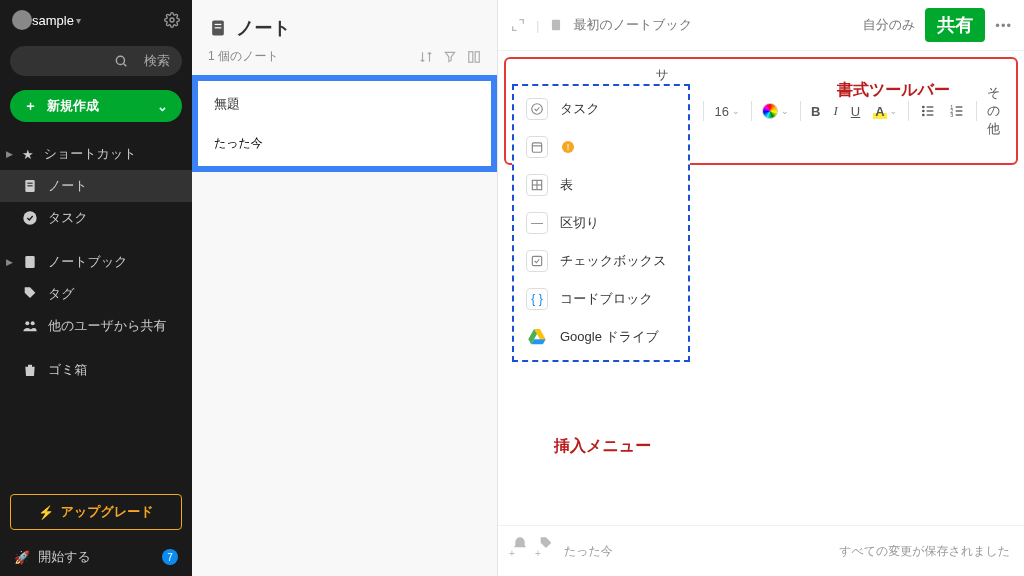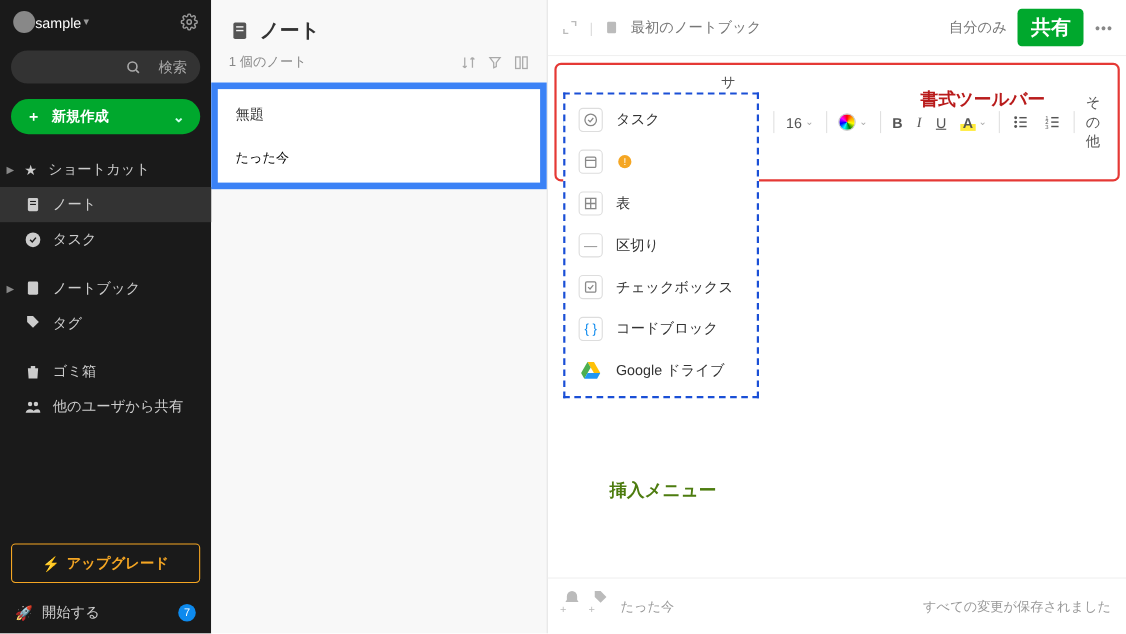--- a/index.html
+++ b/index.html
@@ -54,21 +54,21 @@
 .hl { background: linear-gradient(to top, #ffeb3b 40%, transparent 40%); padding: 0 2px; font-weight: 700; }
 
 .insert-menu { position: absolute; left: 14px; top: 84px; width: 178px; background: #fff; border: 2px dashed #1a4fd6; padding: 4px 0; }
 .im-item { display: flex; align-items: center; gap: 12px; padding: 8px 12px; color: #333; font-size: 13px; cursor: pointer; }
 .im-icon { width: 22px; height: 22px; border: 1px solid #ddd; border-radius: 4px; display: flex; align-items: center; justify-content: center; color: #888; font-size: 12px; flex-shrink: 0; }
 .im-item .warn { width: 12px; height: 12px; border-radius: 50%; background: #f5a623; color: #fff; font-size: 9px; display: flex; align-items: center; justify-content: center; margin-left: 2px; }
 .gdrive { width: 22px; height: 22px; display: flex; align-items: center; justify-content: center; }
 
 .annot { position: absolute; font-weight: 700; font-size: 16px; }
 .annot-tb { color: #b91c1c; right: 74px; top: 80px; }
-.annot-im { color: #4d7c0f; left: 56px; top: 436px; }
+.annot-im { color: #b91c1c; left: 56px; top: 436px; }
 
 .ed-footer { position: absolute; bottom: 0; left: 0; right: 0; display: flex; align-items: center; padding: 10px 14px; border-top: 1px solid #f0f0f0; color: #999; font-size: 12px; }
 .ed-footer .ft-left { display: flex; align-items: center; gap: 10px; }
 .ed-footer .ft-right { margin-left: auto; }
 svg { display: block; }
 </style>
 </head>
 <body>
 
 <div class="sidebar">
@@ -132,37 +132,37 @@
       <span>ノートブック</span>
     </div>
     <div class="nav-item">
       <span>
           <svg width="16" height="16" viewBox="0 0 24 24" fill="currentColor">
             <path d="M20 10l-8-8H4v8l8 8 8-8z"></path>
           </svg>
         </span>
       <span>タグ</span>
     </div>
-    <div class="nav-item" style="margin-top:12px">
-      <span>
-          <svg width="16" height="16" viewBox="0 0 24 24" fill="currentColor">
-            <path d="M5 7h14l-1 14H6L5 7zm4-3h6v3H9z"></path>
-          </svg>
-        </span>
-      <span>ゴミ箱</span>
-    </div>
     <div class="nav-item">
       <span>
           <svg width="16" height="16" viewBox="0 0 24 24" fill="currentColor">
             <circle cx="8" cy="8" r="3"></circle>
             <circle cx="16" cy="8" r="3"></circle>
             <path d="M2 20c0-3 3-5 6-5s6 2 6 5M12 20c0-3 3-5 6-5s4 2 4 5"></path>
           </svg>
         </span>
       <span>他のユーザから共有</span>
+    </div>
+    <div class="nav-item" style="margin-top:12px">
+      <span>
+          <svg width="16" height="16" viewBox="0 0 24 24" fill="currentColor">
+            <path d="M5 7h14l-1 14H6L5 7zm4-3h6v3H9z"></path>
+          </svg>
+        </span>
+      <span>ゴミ箱</span>
     </div>
   </div>
   <div class="spacer"></div>
   <div class="upgrade">
     <span>⚡</span>
     <span>アップグレード</span>
   </div>
   <div class="start">
     <span>🚀</span>
     <span>開始する</span>

